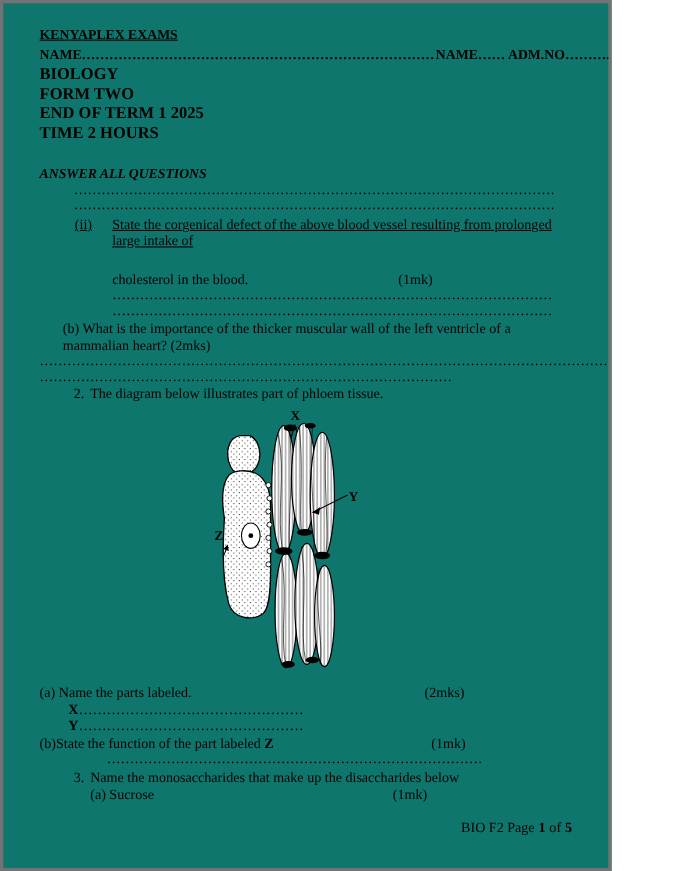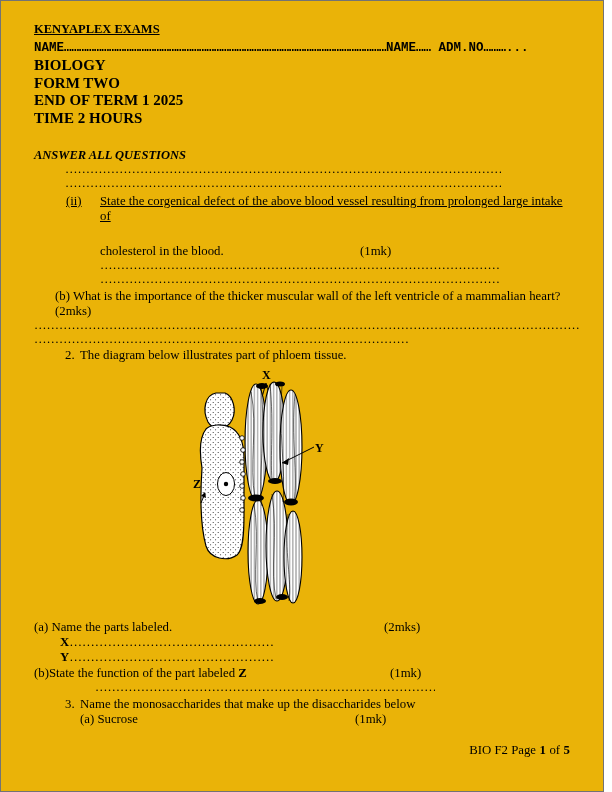--- a/index.html
+++ b/index.html
@@ -1,28 +1,28 @@
 <!DOCTYPE html>
 <html><head>
 <meta charset="utf-8">
 <style>
   html,body{margin:0;padding:0;background:#ffffff;}
   .page{
     position:relative;
-    width:604px;height:792px;
+    width:556px;height:792px;
     box-sizing:border-box;
-    background:#eab308;
-    border:1px solid #737373;
+    background:#0f766e;
+    border:3px solid #737373;
     font-family:"Liberation Serif", serif;
     color:#000;
     overflow:hidden;
   }
   .content{padding:21px 33px 0 33px;}
   .board{font-size:12.5px;font-weight:bold;text-decoration:underline;}
-  .name-row{display:flex;align-items:flex-start;font-size:12.5px;font-weight:bold;margin-top:4px;white-space:nowrap;font-family:Liberation Mono, monospace;}
+  .name-row{display:flex;align-items:flex-start;font-size:12.5px;font-weight:bold;margin-top:4px;white-space:nowrap;}
   .name-leader{width:322px;overflow:hidden;flex:0 0 auto;}
   .subject-block{margin-top:2px;}
   .subject-block div{font-size:15px;font-weight:bold;line-height:17.5px;}
   .instructions{margin-top:21px;font-size:12.5px;font-weight:bold;font-style:italic;}
   .bt{font-size:12.8px;line-height:15px;}
   .num{display:inline-block;width:15px;}
   .q1-l1{margin-top:38px;margin-left:26px;}
   .dots{font-size:12.5px;line-height:13.5px;white-space:nowrap;overflow:hidden;}
   .d1{margin-left:31px;width:436px;}
   .d2{margin-left:66px;width:400px;}

